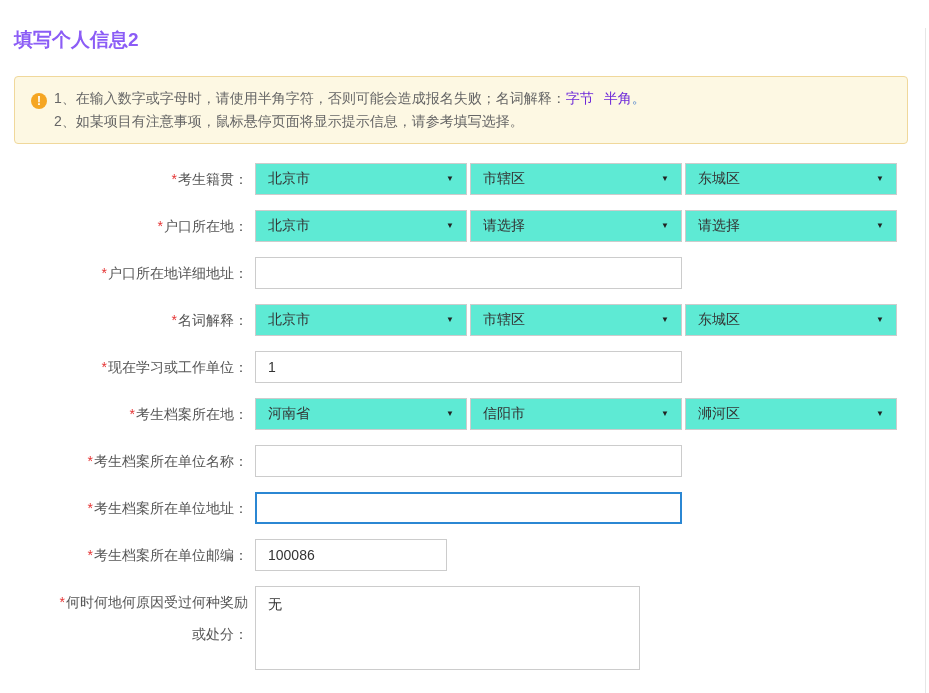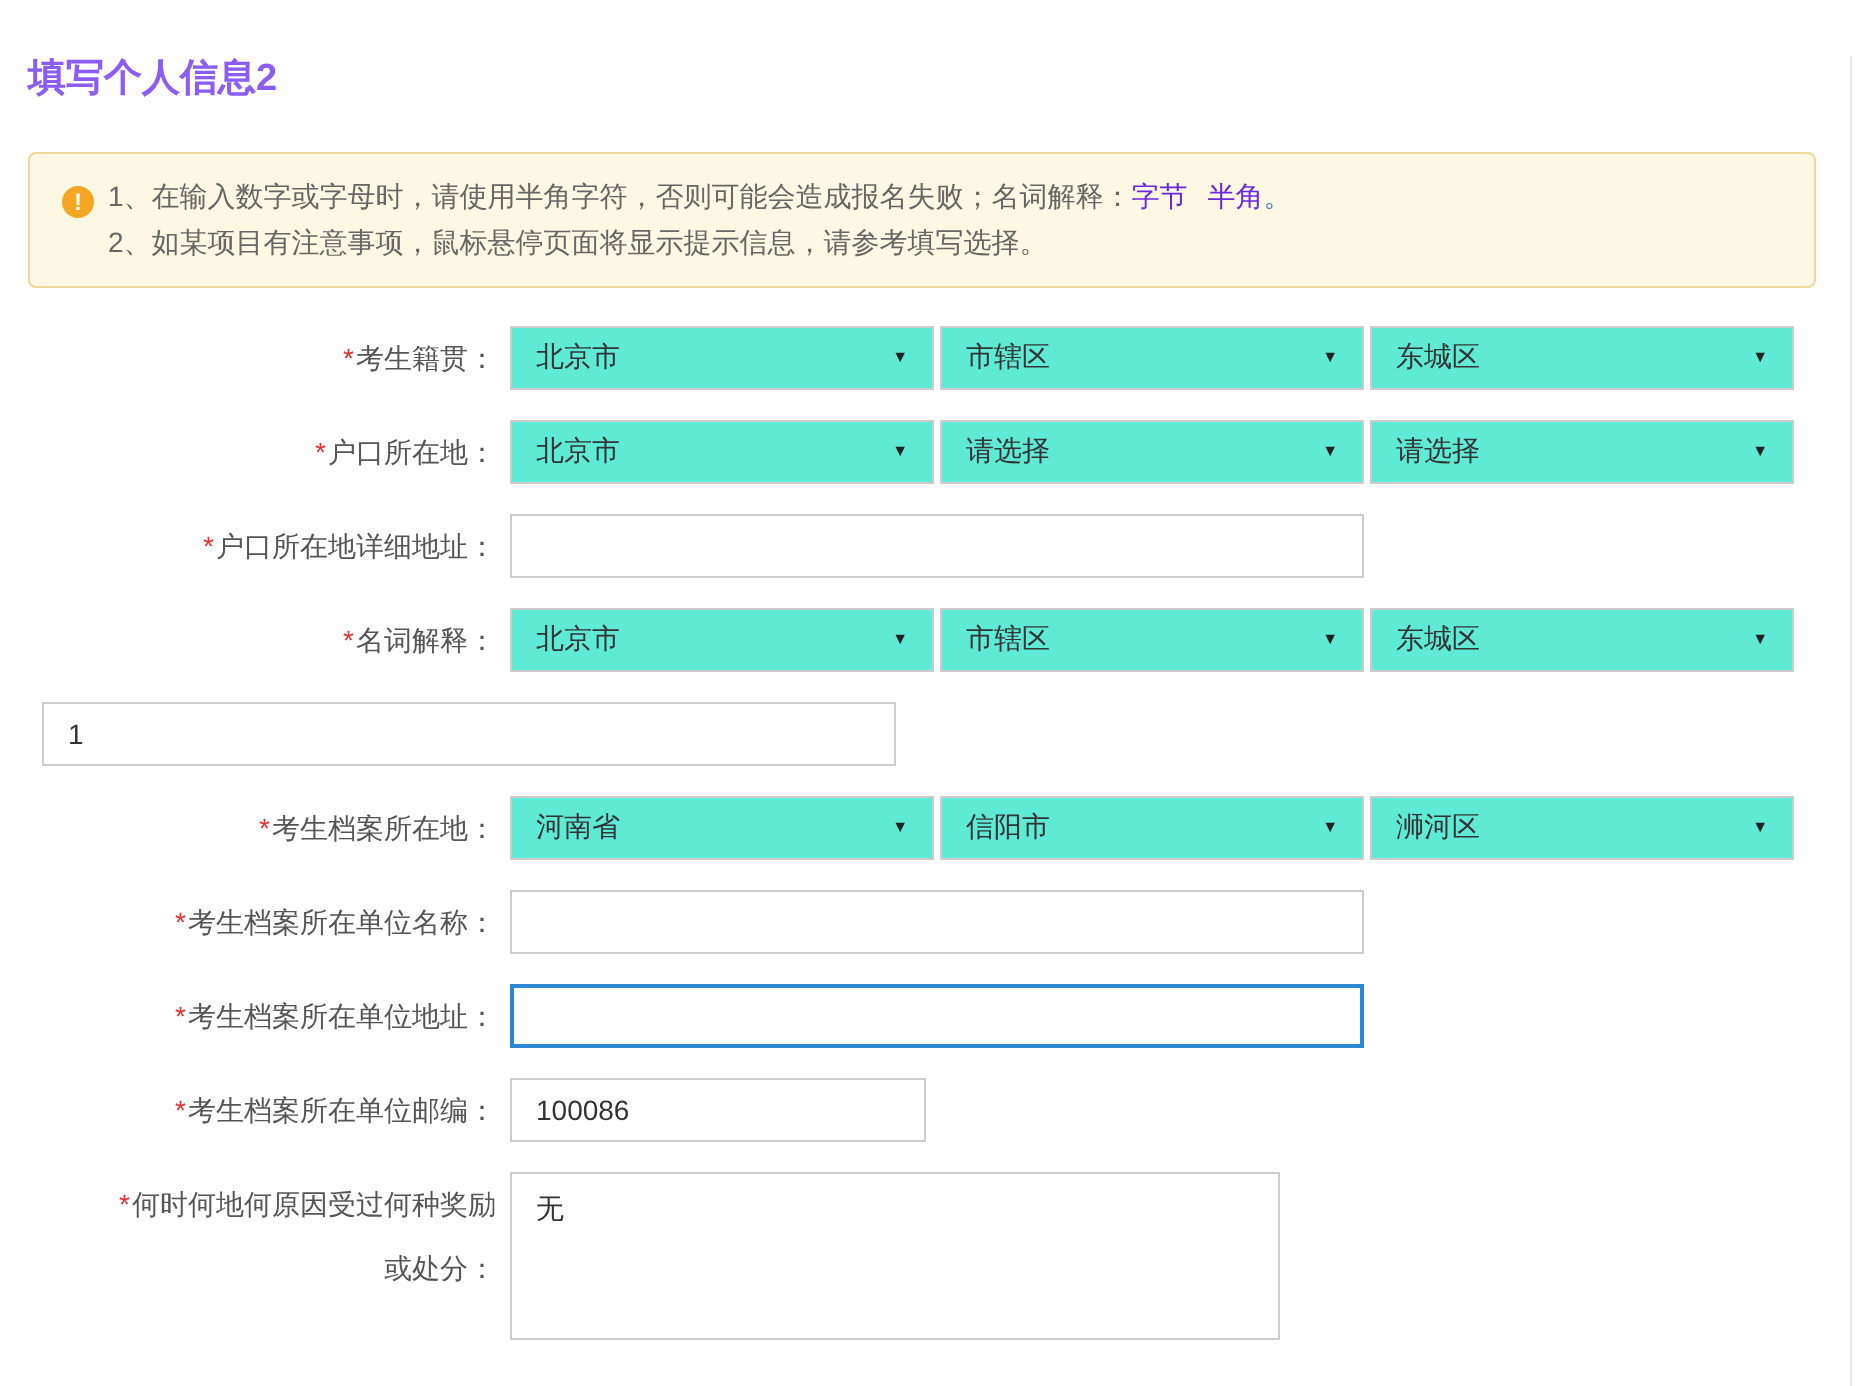--- a/index.html
+++ b/index.html
@@ -53,21 +53,21 @@
     position:absolute; right:12px; top:50%; margin-top:-6px;
     font-size:8px; line-height:12px; color:#222; pointer-events:none;
   }
 
   .text-input {
     height:32px; border:1px solid #ccc; background:#fff;
     padding:0 12px; font-size:14px; color:#333;
     font-family:"Liberation Sans","DejaVu Sans",sans-serif; outline:none;
   }
   .text-input.wide   { width:427px; }
-  .text-input.narrow { width:208px; }
+  .text-input.narrow { width:192px; }
   .text-input.focused { border:2px solid #2b87d3; }
 
   .textarea {
     width:385px; height:84px; border:1px solid #ccc; background:#fff;
     padding:7px 12px; font-size:14px; color:#333; line-height:20px;
     font-family:"Liberation Sans","DejaVu Sans",sans-serif;
     resize:none; outline:none;
   }
   .label-2line { line-height:32px; }
   .label-2line .l2 { display:block; }
@@ -143,20 +143,21 @@
           <span class="select-arrow">▼</span>
         </div>
         <div class="select">
           <span class="select-value">东城区</span>
           <span class="select-arrow">▼</span>
         </div>
       </div>
     </div>
 
     <div class="row">
+      <div class="row-label"><span class="req">*</span><span>现在学习或工作单位：</span></div>
       <div class="controls">
         <input type="text" class="text-input wide" value="1" style="">
       </div>
     </div>
 
     <div class="row">
       <div class="row-label"><span class="req">*</span><span>考生档案所在地：</span></div>
       <div class="controls">
         <div class="select">
           <span class="select-value">河南省</span>

